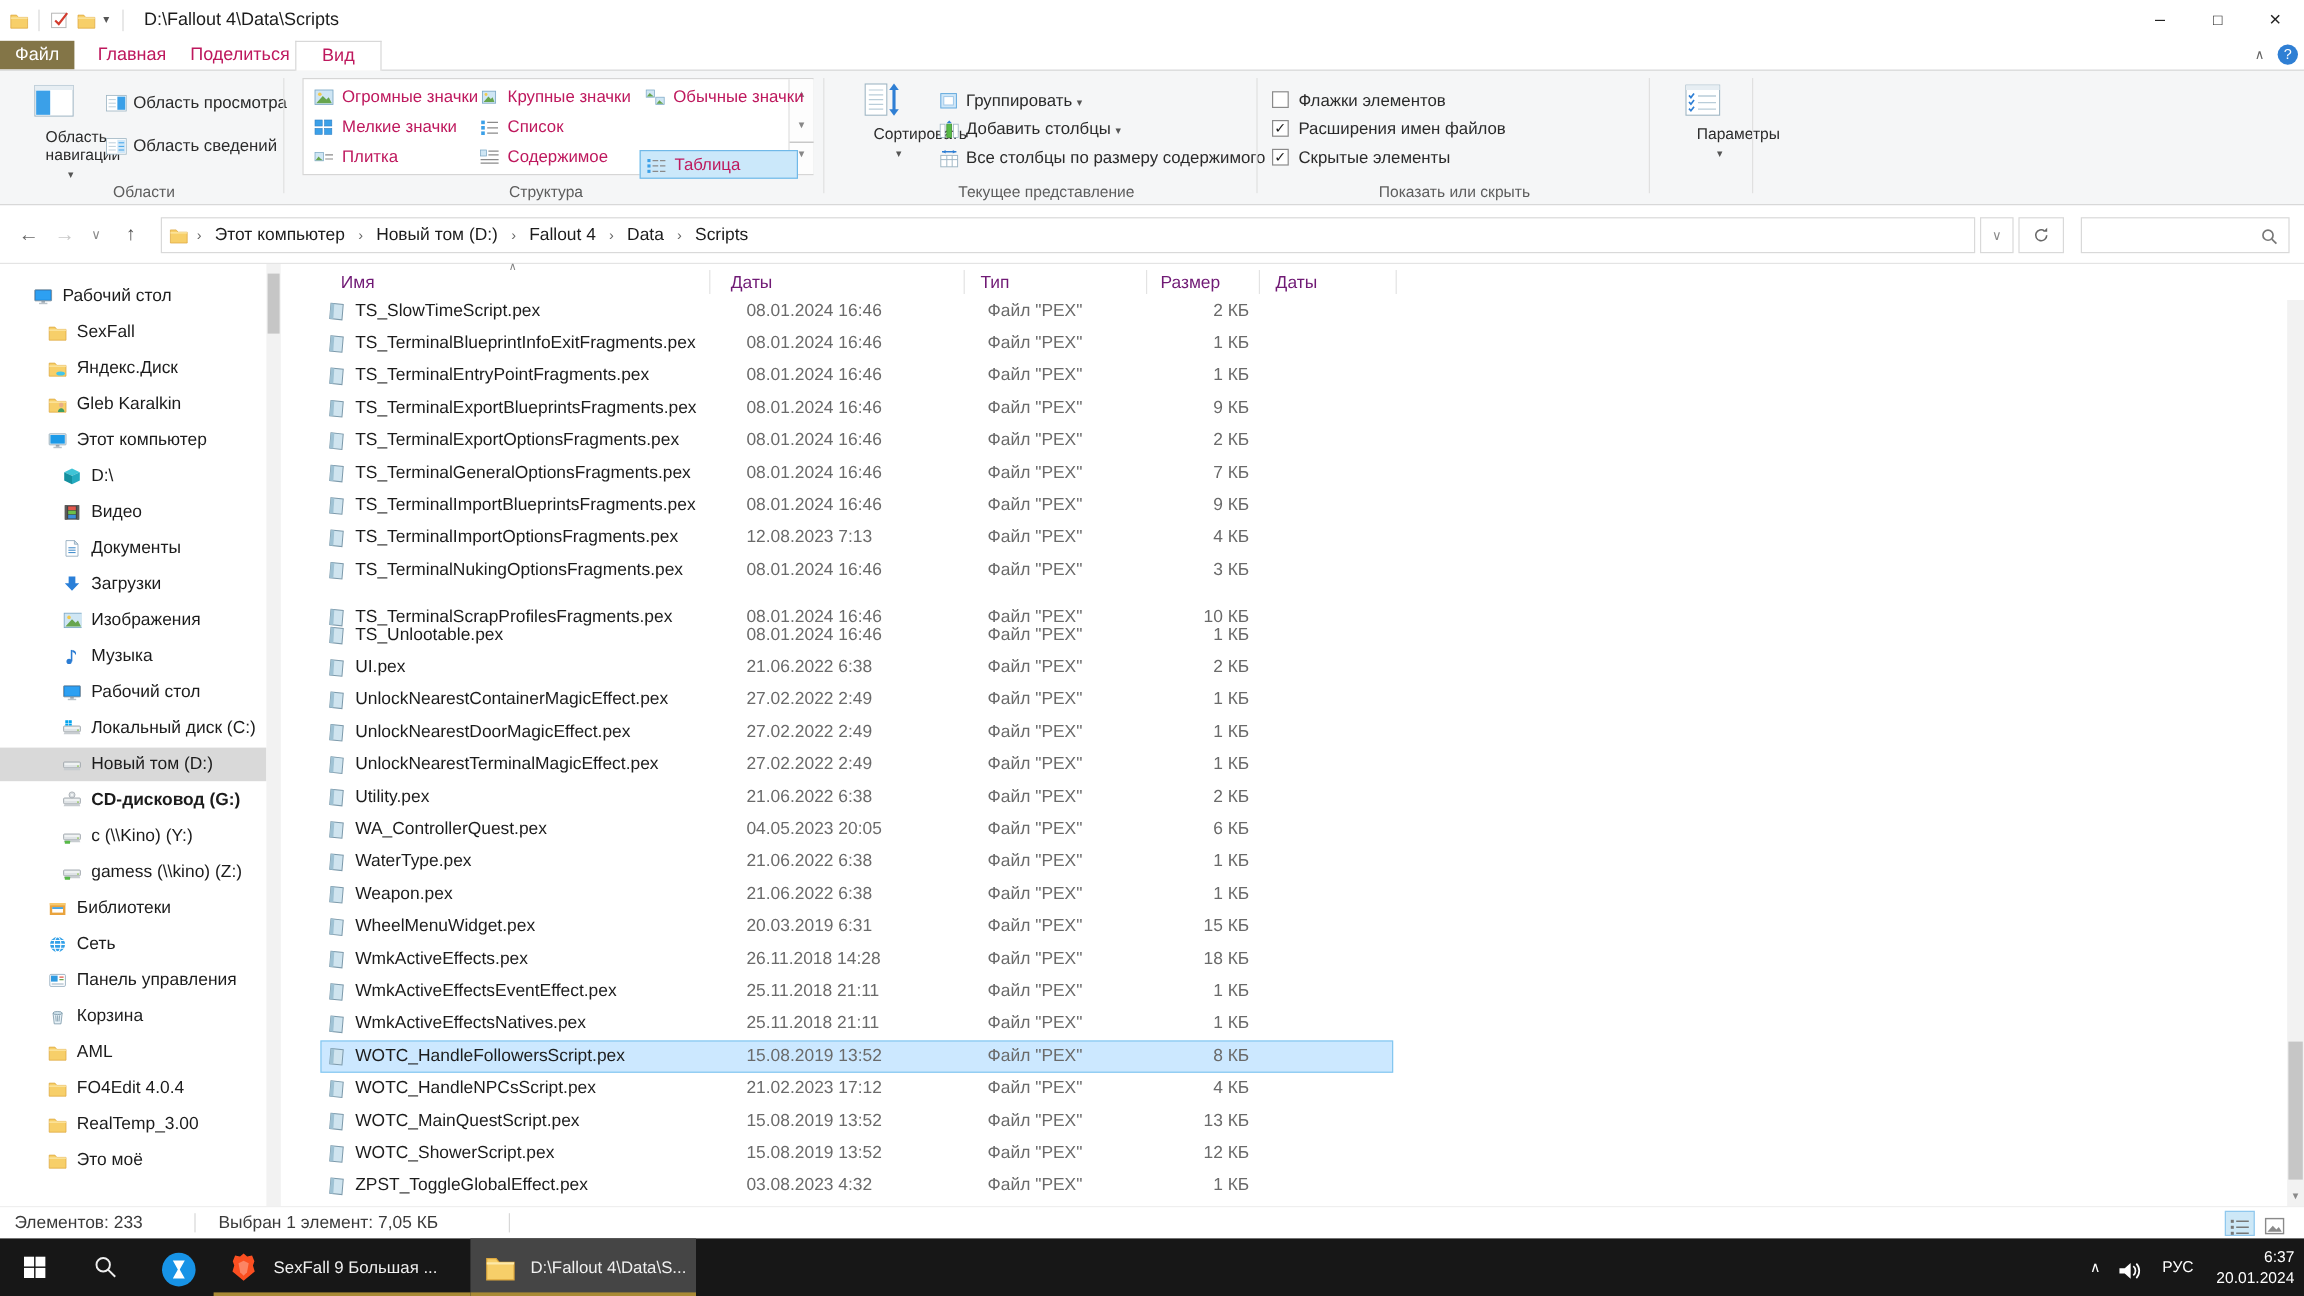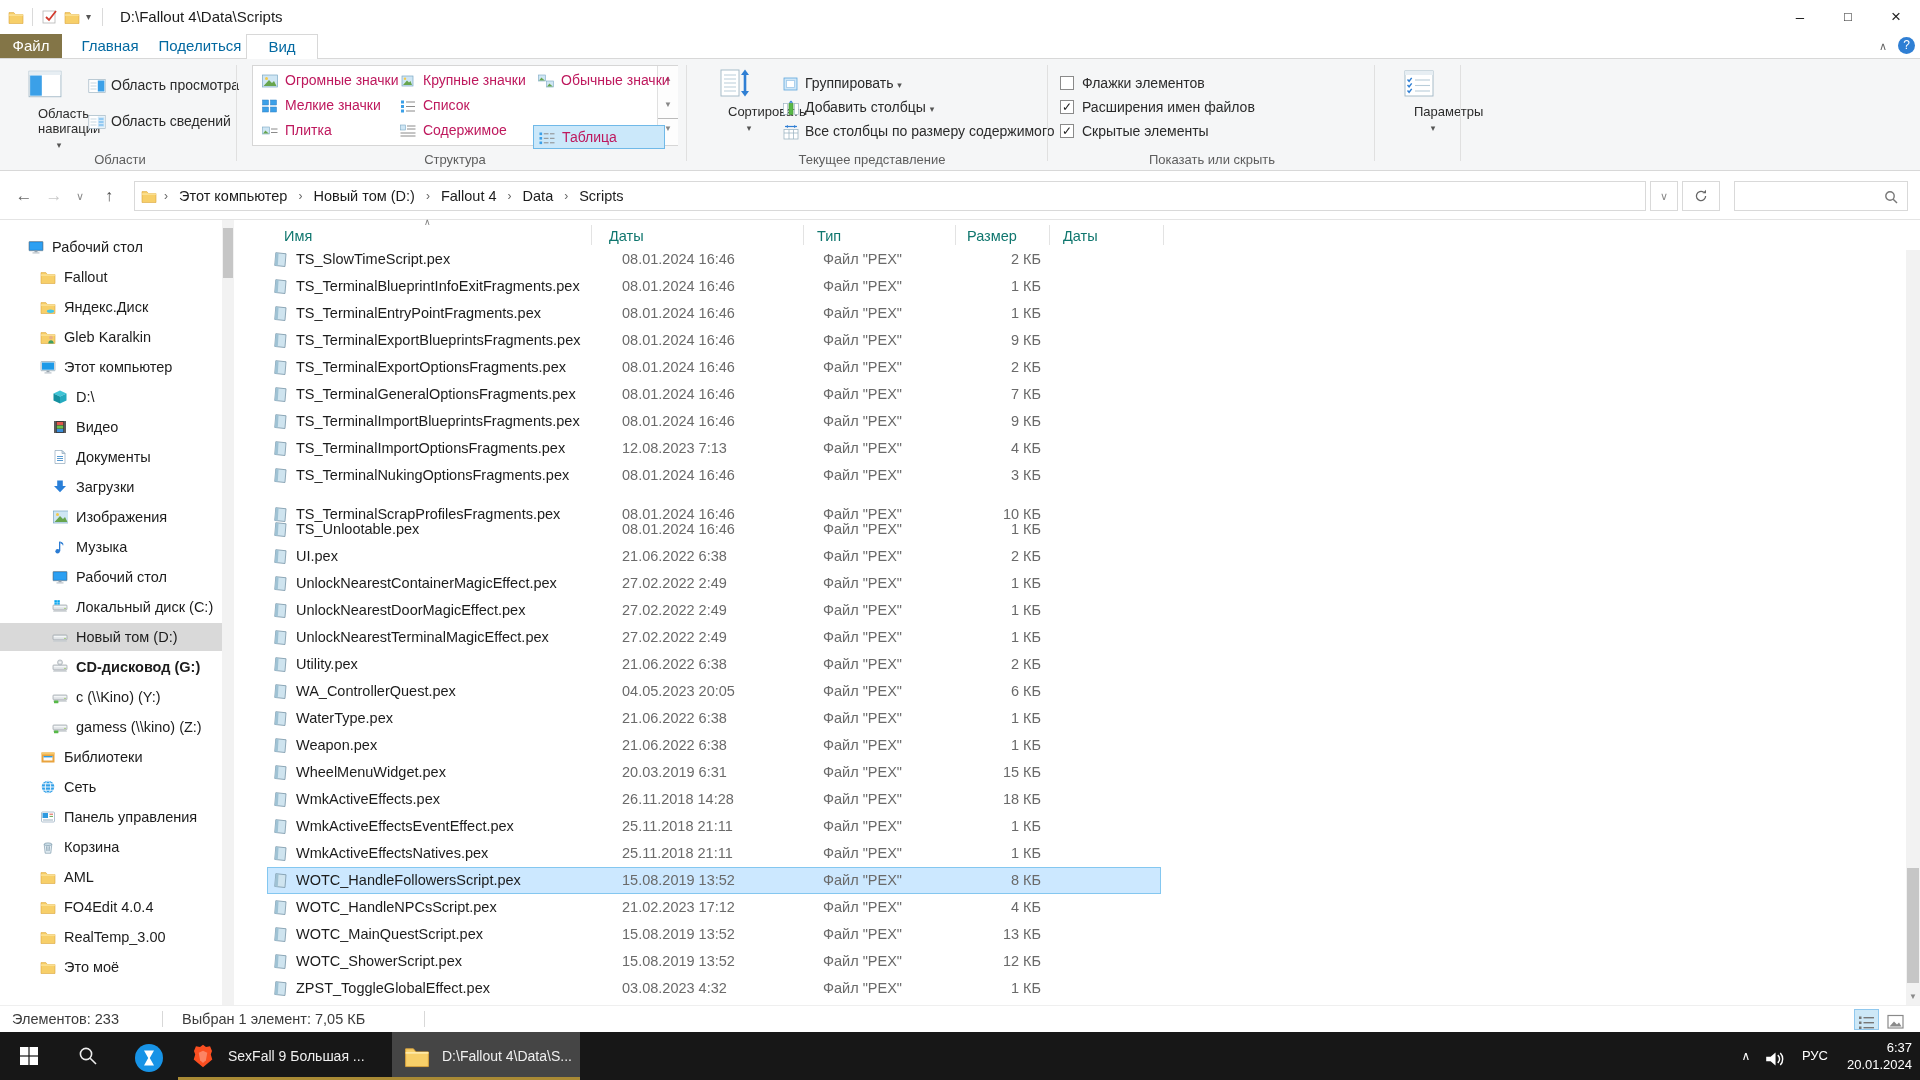--- a/index.html
+++ b/index.html
@@ -7,21 +7,21 @@
           font-family:"Liberation Sans",sans-serif;color:#1c1c1c;}
   .abs{position:absolute;}
   svg{display:block;}
   
   .titlebar{position:absolute;left:0;top:0;width:1920px;height:34px;background:#fff;}
   .title-text{position:absolute;left:120px;top:0;line-height:34px;font-size:15px;}
   .winbtn{position:absolute;top:0;width:48px;height:34px;text-align:center;line-height:34px;font-size:15px;color:#222;}
   .qat-sep{position:absolute;top:8px;width:1px;height:18px;background:#dadada;}
   
   .tabsrow{position:absolute;left:0;top:34px;width:1920px;height:24px;background:#fff;}
-  .tab{position:absolute;top:0;height:24px;line-height:24px;text-align:center;font-size:15px;color:#0369a1;}
+  .tab{position:absolute;top:0;height:24px;line-height:24px;text-align:center;font-size:15px;color:#be185d;}
   .tab-file{color:#fff;}
   .tab-active{background:#fff;border:1px solid #d8d8d8;border-bottom:none;height:25px;z-index:5;box-sizing:border-box;}
   
   .ribbon{position:absolute;left:0;top:58px;width:1920px;height:113px;background:#f5f6f7;border-top:1px solid #d8d8d8;border-bottom:1px solid #d8d8d8;box-sizing:border-box;}
   .rsep{position:absolute;top:6px;height:96px;width:1px;background:#e0e0e0;}
   .rgl{position:absolute;top:92px;height:18px;text-align:center;font-size:13px;color:#5d5d5d;line-height:18px;}
   .bigbtn{position:absolute;top:6px;height:86px;text-align:center;font-size:13px;color:#2b2b2b;}
   .bigbtn .blab{margin-top:2px;line-height:15px;margin-left:28px;}
   .smallbtn{position:absolute;height:22px;line-height:22px;font-size:14px;color:#2b2b2b;white-space:nowrap;}
   .smallbtn .sic{display:inline-block;vertical-align:middle;margin-right:5px;}
@@ -45,21 +45,21 @@
            display:flex;align-items:center;justify-content:center;}
   .searchbox{position:absolute;left:1734px;top:9px;width:174px;height:30px;border:1px solid #d9d9d9;box-sizing:border-box;background:#fff;}
   
   .main{position:absolute;left:0;top:220px;width:1920px;height:785px;background:#fff;}
   .side-item{position:absolute;left:0;width:222px;height:28px;line-height:28px;font-size:14.5px;white-space:nowrap;}
   .side-item .sic{position:absolute;top:6px;width:16px;height:16px;}
   .side-item .slab{position:absolute;}
   .side-sel{background:var(--side-sel);}
   .sscroll{position:absolute;left:222px;top:0;width:12px;height:785px;background:#f2f2f2;}
   .listhead{position:absolute;left:234px;top:0;width:1686px;height:30px;background:#fff;z-index:3;}
-  .hcell{position:absolute;top:0;height:30px;line-height:32px;font-size:14.5px;color:#0f766e;}
+  .hcell{position:absolute;top:0;height:30px;line-height:32px;font-size:14.5px;color:#701a75;}
   .hsep{position:absolute;top:5px;width:1px;height:20px;background:#e3e3e3;}
   .frow{position:absolute;left:267px;width:894px;height:27px;}
   .frow-sel{background:var(--sel);outline:1px solid var(--sel-b);outline-offset:-1px;}
   .fic{position:absolute;left:5px;top:5px;width:17px;height:17px;}
   .fname{position:absolute;left:29px;top:0;line-height:27px;font-size:14.5px;color:#1c1c1c;white-space:nowrap;}
   .fdate,.ftype{position:absolute;top:0;line-height:27px;font-size:14.5px;color:#6a6a6a;white-space:nowrap;}
   .fdate{left:355px;} .ftype{left:556px;}
   .fsize{position:absolute;left:688px;top:0;width:86px;line-height:27px;font-size:14.5px;color:#6a6a6a;text-align:right;}
   .lscroll{position:absolute;left:1906px;top:0;width:14px;height:785px;background:#f2f2f2;}
   
@@ -352,21 +352,21 @@
           </span>
           <span class="slab" style="left:52px;">Рабочий стол</span>
         </div>
         <div class="side-item" style="top: 43px;">
           <span class="sic" style="left:40px;">
             <svg width="16" height="16" viewBox="0 0 16 16">
               <path d="M1 3.6h4.8l1.6 1.9H15v9H1z" fill="#f7cf69" stroke="#dca63d" stroke-width="0.6"></path>
               <path d="M1 5.5h14v1.1H1z" fill="#fde9a9"></path>
             </svg>
           </span>
-          <span class="slab" style="left:64px;">Fallout</span>
+          <span class="slab" style="left:64px;">SexFall</span>
         </div>
         <div class="side-item" style="top: 73px;">
           <span class="sic" style="left:40px;">
             <svg width="16" height="16" viewBox="0 0 16 16">
               <path d="M1 3.6h4.8l1.6 1.9H15v9H1z" fill="#f7cf69" stroke="#dca63d" stroke-width="0.6"></path>
               <path d="M1 5.5h14v1.1H1z" fill="#fde9a9"></path>
               <ellipse cx="10.5" cy="12.2" rx="3.6" ry="1.7" fill="#42c6ea"></ellipse>
             </svg>
           </span>
           <span class="slab" style="left:64px;">Яндекс.Диск</span>

